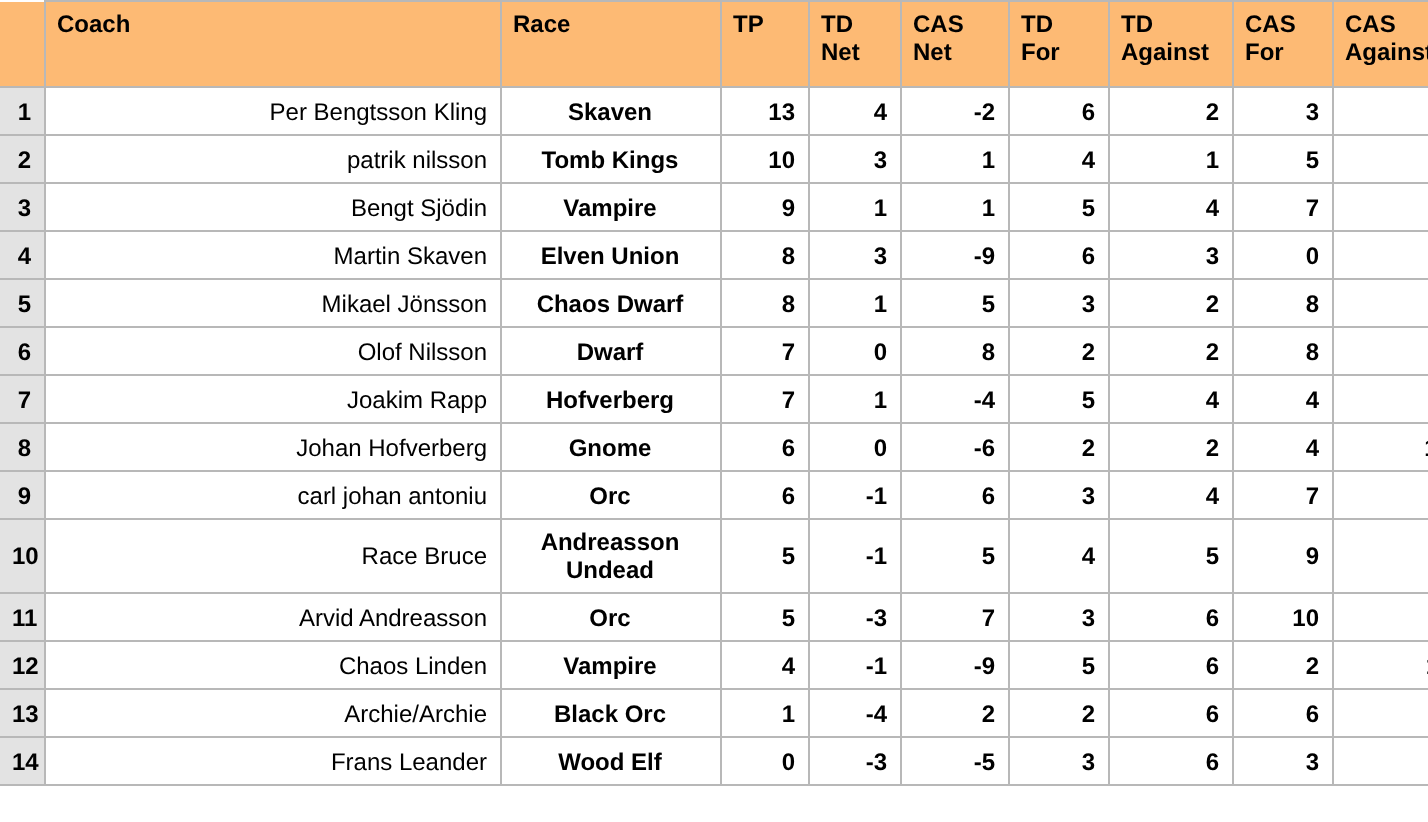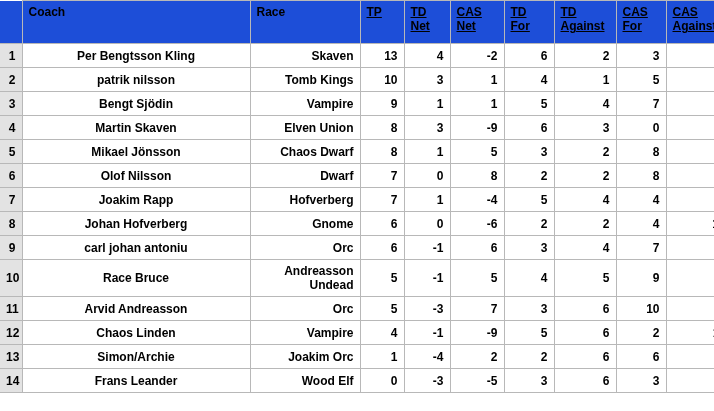--- a/index.html
+++ b/index.html
@@ -23,47 +23,46 @@
   table.standings th,
   table.standings td {
     border: 1px solid #b8b8b8;
     padding: 4px 6px;
     font-size: 12px;
     line-height: 14px;
     vertical-align: middle;
     overflow: hidden;
   }
   table.standings thead th {
-    background: #1d4ed8;
+    background: #fdba74;
     font-weight: bold;
     text-align: left;
     vertical-align: top;
     height: 34px;
   }
   thead th.num-head {
     text-align: right;
-    text-decoration: underline;
   }
   thead th.rank-head {
     border-left: none;
     border-top: none;
     background: #ffffff;
   }
   tbody td.rank-cell {
     background: #e3e3e3;
     font-weight: bold;
     text-align: right;
     border-left: none;
   }
   tbody td.coach-cell {
+    text-align: right;
+    font-weight: normal;
+  }
+  tbody td.race-cell {
     text-align: center;
-    font-weight: bold;
-  }
-  tbody td.race-cell {
-    text-align: right;
     font-weight: bold;
   }
   tbody td.num-cell {
     text-align: right;
     font-weight: bold;
   }
   tbody tr {
     height: 24px;
   }
   
@@ -248,22 +247,22 @@
       <td class="num-cell">4</td>
       <td class="num-cell">-1</td>
       <td class="num-cell">-9</td>
       <td class="num-cell">5</td>
       <td class="num-cell">6</td>
       <td class="num-cell">2</td>
       <td class="num-cell">11</td>
     </tr>
     <tr>
       <td class="rank-cell">13</td>
-      <td class="coach-cell">Simon/Archie</td>
-      <td class="race-cell">Joakim Orc</td>
+      <td class="coach-cell">Archie/Archie</td>
+      <td class="race-cell">Black Orc</td>
       <td class="num-cell">1</td>
       <td class="num-cell">-4</td>
       <td class="num-cell">2</td>
       <td class="num-cell">2</td>
       <td class="num-cell">6</td>
       <td class="num-cell">6</td>
       <td class="num-cell">4</td>
     </tr>
     <tr>
       <td class="rank-cell">14</td>

